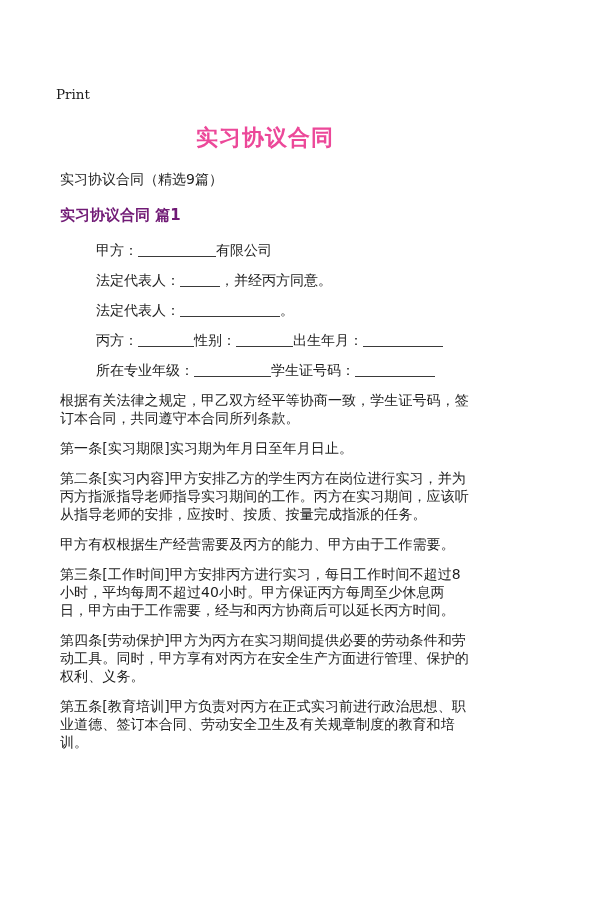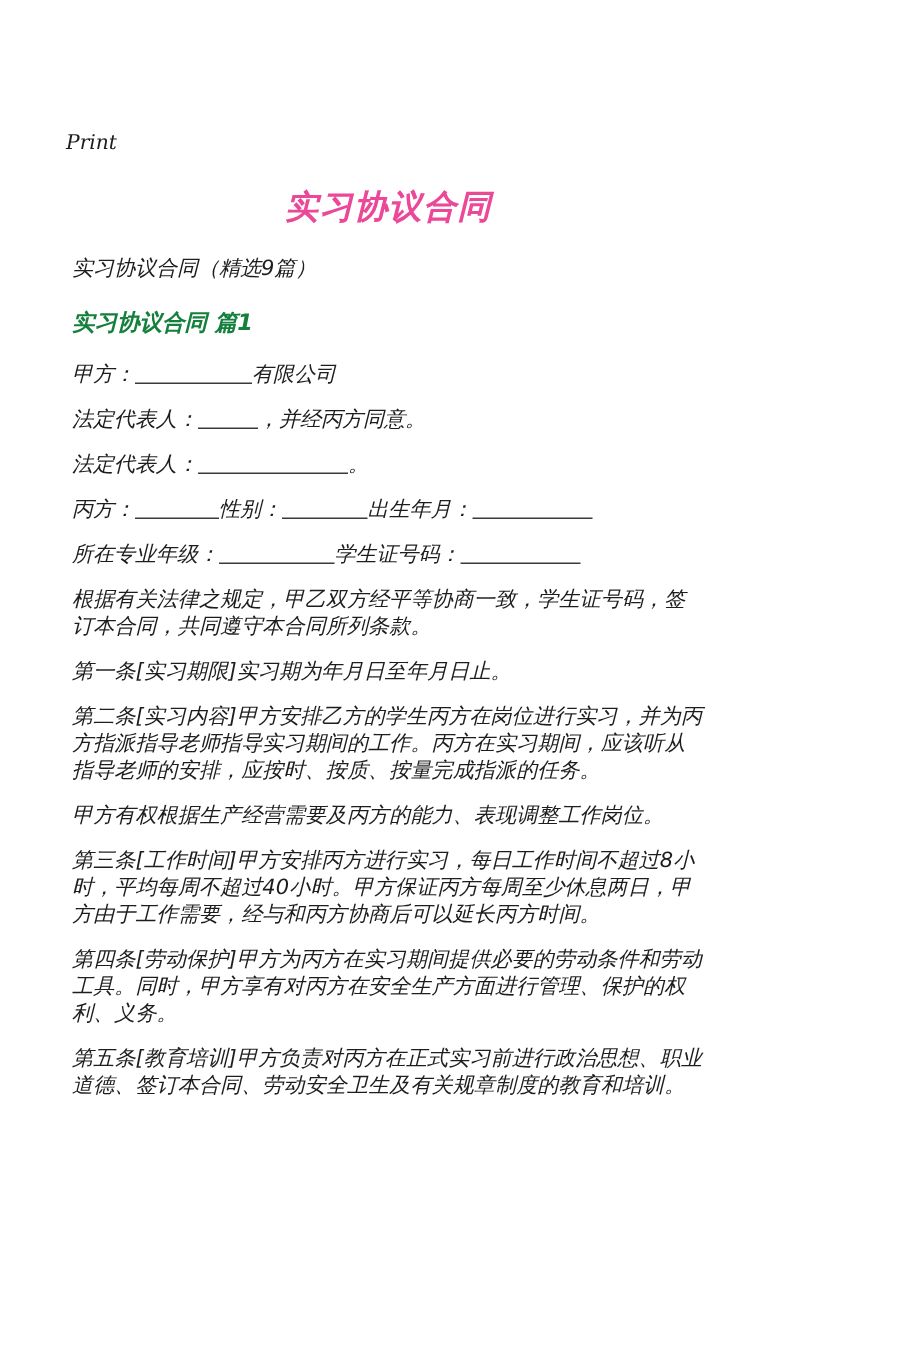--- a/index.html
+++ b/index.html
@@ -6,25 +6,24 @@
     margin: 0;
     padding: 0;
     background: #ffffff;
   }
   .page {
     position: relative;
     width: 520px;
     height: 899px;
     box-sizing: border-box;
     background: #ffffff;
-    padding: 84px 50px 0 48px;
+    padding: 84px 50px 0 60px;
     overflow: hidden;
     font-family: "DejaVu Sans", sans-serif;
     color: #1d1d1d;
-    font-style: italic;
   }
   .print-link {
     display: inline-block;
     margin-left: -4px;
     font-family: "DejaVu Serif", serif;
     font-size: 13.5px;
     color: #1d1d1d;
     text-decoration: none;
     cursor: pointer;
   }
@@ -38,24 +37,25 @@
   }
   .subtitle {
     margin-top: 17px;
     font-size: 14px;
     line-height: 18px;
   }
   .section-heading {
     margin: 18px 0 0 0;
     font-size: 15px;
     font-weight: bold;
-    color: #15803d;
+    color: #701a75;
   }
   .form-area {
     margin-top: 16px;
+    margin-left: 36px;
   }
   .form-line {
     font-size: 14px;
     line-height: 18px;
     height: 18px;
     margin-bottom: 12px;
     white-space: nowrap;
   }
   .blank {
     display: inline-block;
@@ -105,18 +105,18 @@
 
     <div class="form-line"><span>丙方：</span><span class="blank w56"></span><span>性别：</span><span class="blank w57"></span><span>出生年月：</span><span class="blank w80"></span></div>
 
     <div class="form-line"><span>所在专业年级：</span><span class="blank w77"></span><span>学生证号码：</span><span class="blank w80"></span></div>
 
   </div>
 
   <p class="para">根据有关法律之规定，甲乙双方经平等协商一致，学生证号码，签订本合同，共同遵守本合同所列条款。</p>
   <p class="para">第一条[实习期限]实习期为年月日至年月日止。</p>
   <p class="para">第二条[实习内容]甲方安排乙方的学生丙方在岗位进行实习，并为丙方指派指导老师指导实习期间的工作。丙方在实习期间，应该听从指导老师的安排，应按时、按质、按量完成指派的任务。</p>
-  <p class="para">甲方有权根据生产经营需要及丙方的能力、表现调整工作岗位。</p>
+  <p class="para">甲方有权根据生产经营需要及丙方的能力、甲方由于工作需要。</p>
   <p class="para">第三条[工作时间]甲方安排丙方进行实习，每日工作时间不超过8小时，平均每周不超过40小时。甲方保证丙方每周至少休息两日，甲方由于工作需要，经与和丙方协商后可以延长丙方时间。</p>
   <p class="para">第四条[劳动保护]甲方为丙方在实习期间提供必要的劳动条件和劳动工具。同时，甲方享有对丙方在安全生产方面进行管理、保护的权利、义务。</p>
   <p class="para">第五条[教育培训]甲方负责对丙方在正式实习前进行政治思想、职业道德、签订本合同、劳动安全卫生及有关规章制度的教育和培训。</p>
 
 </div>
 
 </body></html>

